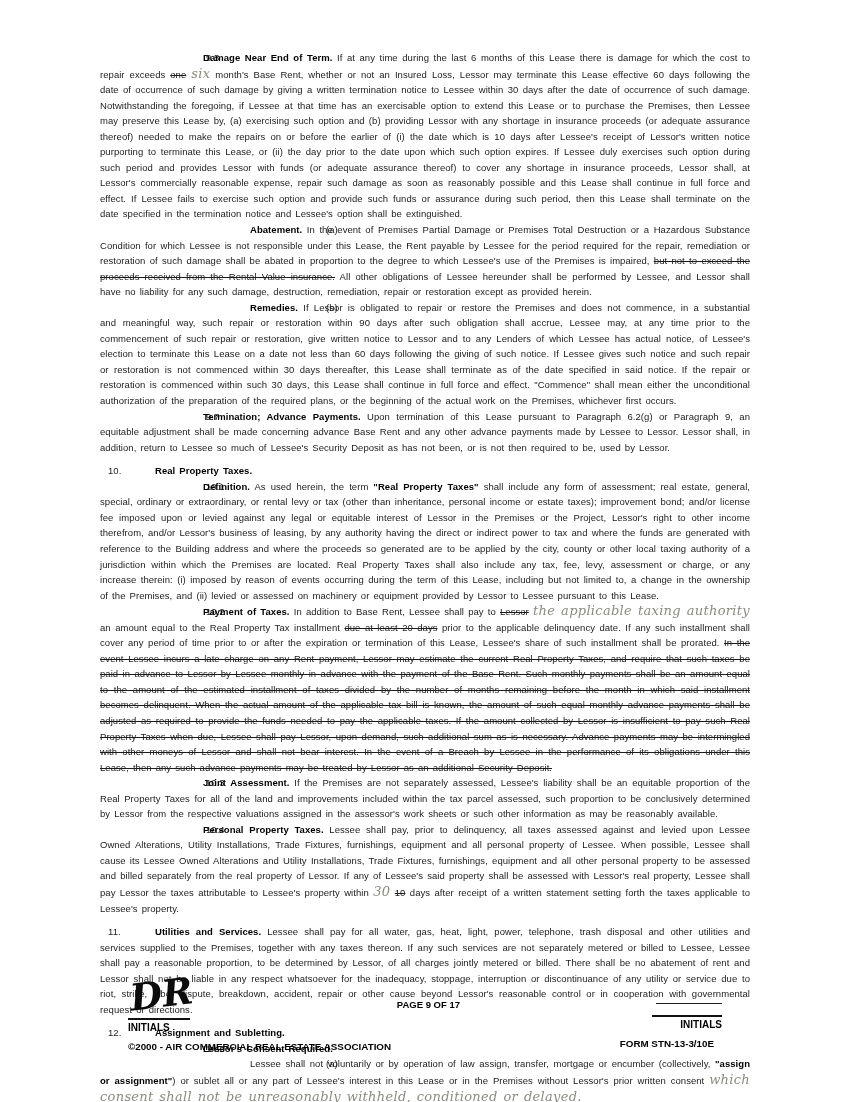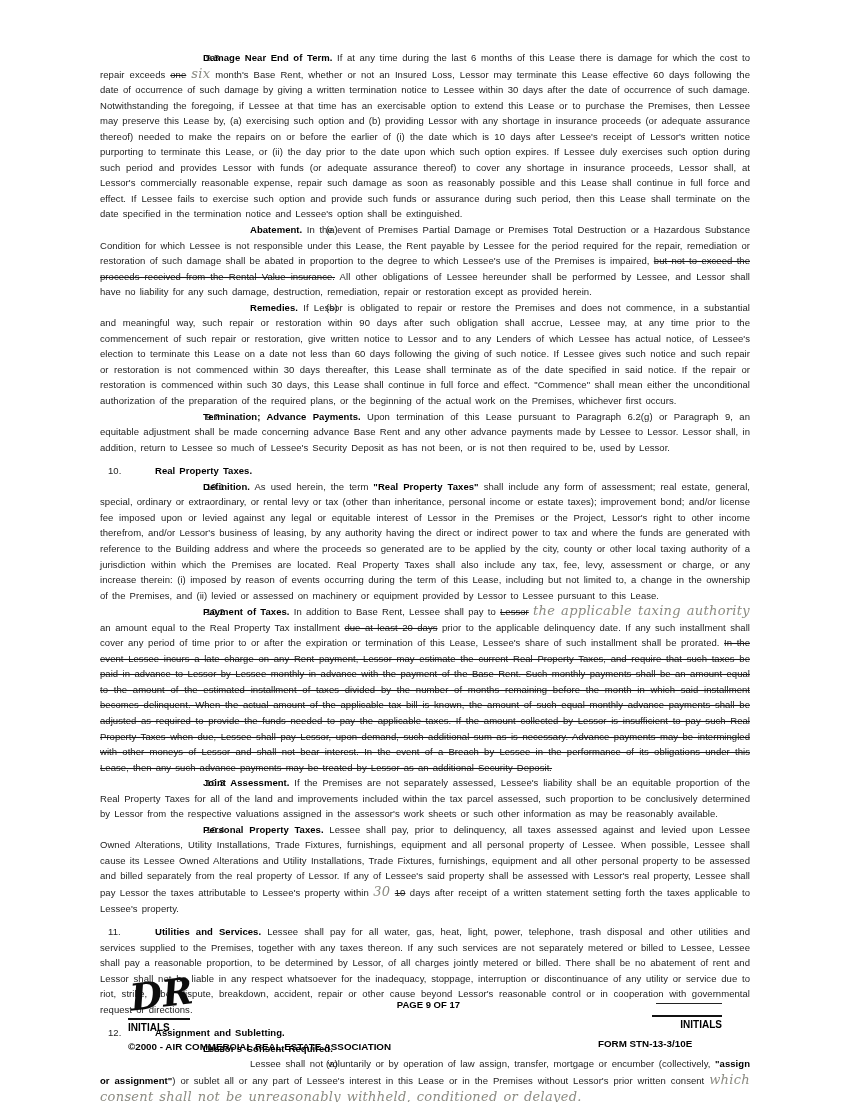--- a/index.html
+++ b/index.html
@@ -33,21 +33,21 @@
     font-family:"DejaVu Serif", serif; font-style:italic; font-weight:700;
     font-size:37px; color:#0c0c0c; transform:rotate(-7deg);
   }
   .sig-underline { position:absolute; left:128px; top:1018px; width:62px; border-top:2px solid #111; }
   .initials-left-label  { left:128px; top:1022px; font-size:10px; }
   .page-label { left:300px; top:999px; width:160px; text-align:right; font-size:9.5px; }
   .r-line1 { position:absolute; left:656px; top:1003px; width:66px; border-top:1.5px solid #222; }
   .r-line2 { position:absolute; left:652px; top:1015px; width:70px; border-top:2px solid #111; }
   .initials-right-label { left:652px; top:1019px; width:70px; text-align:right; font-size:10px; }
   .copyright  { left:128px; top:1041px; font-size:9.8px; }
-  .form-label { left:598px; top:1038px; width:142px; text-align:left; font-size:9.8px; }
+  .form-label { left:572px; top:1038px; width:142px; text-align:right; font-size:9.8px; }
 </style>
 </head>
 <body>
 
 <div class="page">
 
   <div class="doc-body">
       <p class="para sub"><span class="num">9.5</span><span class="run-b">Damage Near End of Term.</span><span class="run-n"> If at any time during the last 6 months of this Lease there is damage for which the cost to repair exceeds </span><span class="run-s">one</span><span class="run-n"> </span><span class="run-h">six</span><span class="run-n"> month's Base Rent, whether or not an Insured Loss, Lessor may terminate this Lease effective 60 days following the date of occurrence of such damage by giving a written termination notice to Lessee within 30 days after the date of occurrence of such damage. Notwithstanding the foregoing, if Lessee at that time has an exercisable option to extend this Lease or to purchase the Premises, then Lessee may preserve this Lease by, (a) exercising such option and (b) providing Lessor with any shortage in insurance proceeds (or adequate assurance thereof) needed to make the repairs on or before the earlier of (i) the date which is 10 days after Lessee's receipt of Lessor's written notice purporting to terminate this Lease, or (ii) the day prior to the date upon which such option expires. If Lessee duly exercises such option during such period and provides Lessor with funds (or adequate assurance thereof) to cover any shortage in insurance proceeds, Lessor shall, at Lessor's commercially reasonable expense, repair such damage as soon as reasonably possible and this Lease shall continue in full force and effect. If Lessee fails to exercise such option and provide such funds or assurance during such period, then this Lease shall terminate on the date specified in the termination notice and Lessee's option shall be extinguished.</span></p>
       <p class="para alpha"><span class="num">(a)</span><span class="run-b">Abatement.</span><span class="run-n"> In the event of Premises Partial Damage or Premises Total Destruction or a Hazardous Substance Condition for which Lessee is not responsible under this Lease, the Rent payable by Lessee for the period required for the repair, remediation or restoration of such damage shall be abated in proportion to the degree to which Lessee's use of the Premises is impaired, </span><span class="run-s">but not to exceed the proceeds received from the Rental Value insurance.</span><span class="run-n"> All other obligations of Lessee hereunder shall be performed by Lessee, and Lessor shall have no liability for any such damage, destruction, remediation, repair or restoration except as provided herein.</span></p>
       <p class="para alpha"><span class="num">(b)</span><span class="run-b">Remedies.</span><span class="run-n"> If Lessor is obligated to repair or restore the Premises and does not commence, in a substantial and meaningful way, such repair or restoration within 90 days after such obligation shall accrue, Lessee may, at any time prior to the commencement of such repair or restoration, give written notice to Lessor and to any Lenders of which Lessee has actual notice, of Lessee's election to terminate this Lease on a date not less than 60 days following the giving of such notice. If Lessee gives such notice and such repair or restoration is not commenced within 30 days thereafter, this Lease shall terminate as of the date specified in said notice. If the repair or restoration is commenced within such 30 days, this Lease shall continue in full force and effect. "Commence" shall mean either the unconditional authorization of the preparation of the required plans, or the beginning of the actual work on the Premises, whichever first occurs.</span></p>

